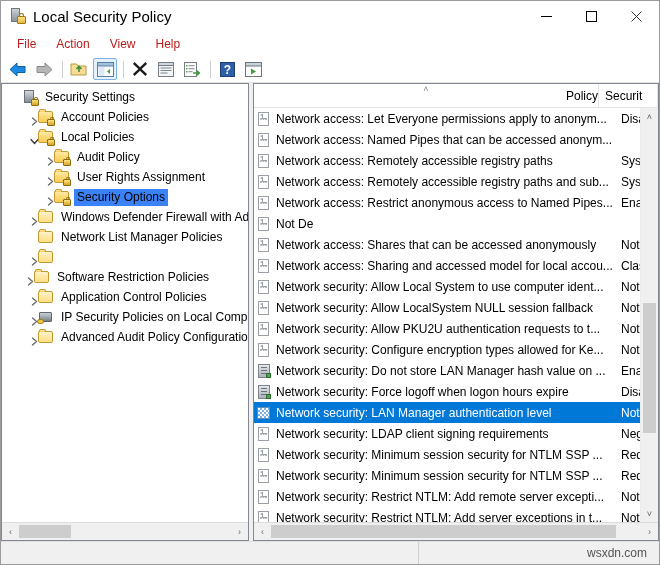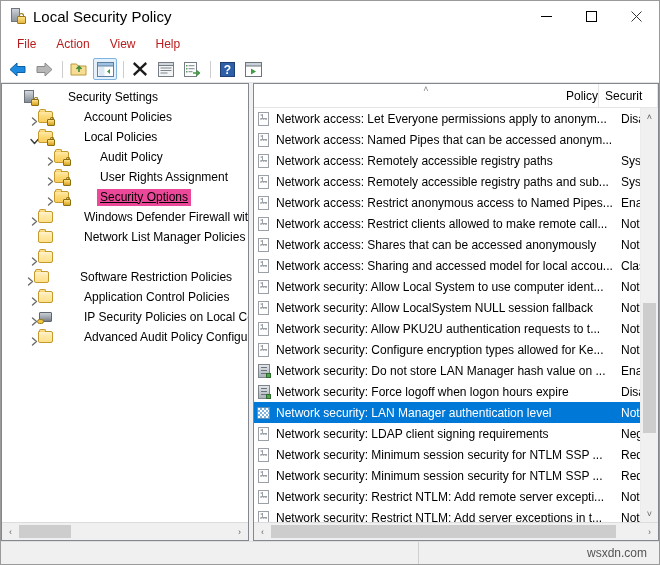--- a/index.html
+++ b/index.html
@@ -165,25 +165,23 @@
     flex: 0 0 auto;
     display: flex; align-items: center; justify-content: center;
   }
   .chev {
     width: 0; height: 0; position: relative;
   }
   .chev svg { display:block; }
   .tlabel {
     padding: 1px 3px 2px 3px;
     color: #000;
-    margin-left: 23px;
   }
   .tlabel.sel {
-    background: #ec4899;
-    text-decoration: underline;
+    background: #3b82f6;
   }
   .ticon {
     width: 16px; height: 16px;
     flex: 0 0 auto;
     margin-right: 4px;
     position: relative;
   }
   
   .folder {
     position: absolute; left: 0; top: 2px;
@@ -769,21 +767,20 @@
               </span>
               <span class="cell-policy">Network access: Restrict anonymous access to Named Pipes...</span>
               <span class="cell-setting">Enable</span>
             </div>
             <div class="row">
               <span class="picon">
                 <span class="pdoc">
                   <span class="pdoc-fold"></span>
                 </span>
               </span>
-              <span class="cell-policy">Network access: Restrict clients allowed to make remote call...</span>
               <span class="cell-setting">Not De</span>
             </div>
             <div class="row">
               <span class="picon">
                 <span class="pdoc">
                   <span class="pdoc-fold"></span>
                 </span>
               </span>
               <span class="cell-policy">Network access: Shares that can be accessed anonymously</span>
               <span class="cell-setting">Not De</span>

